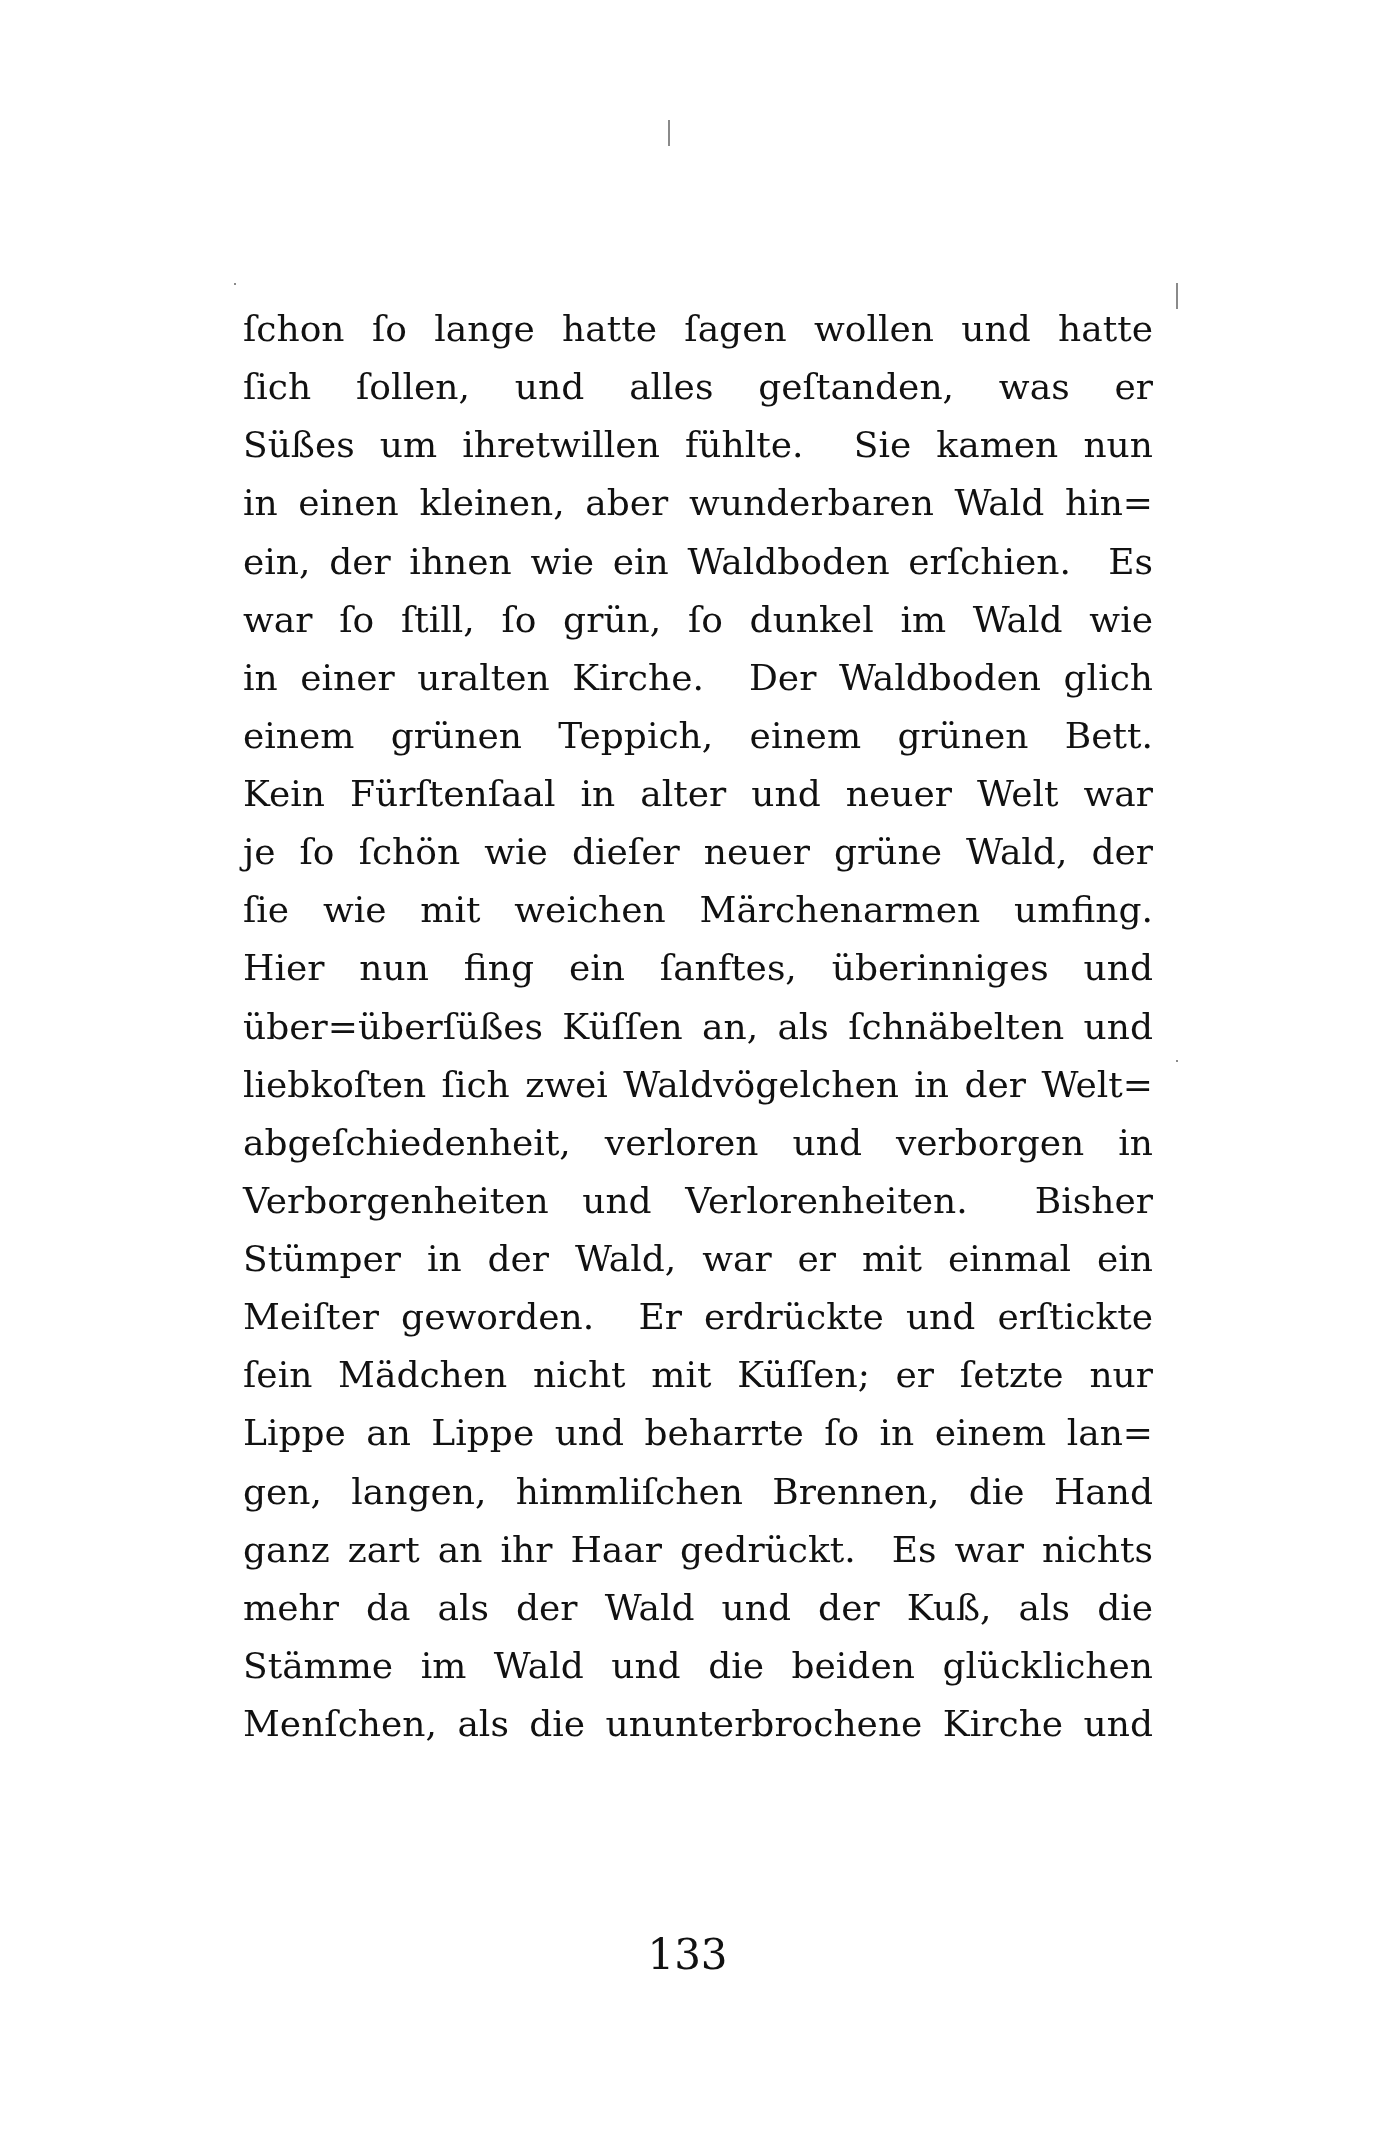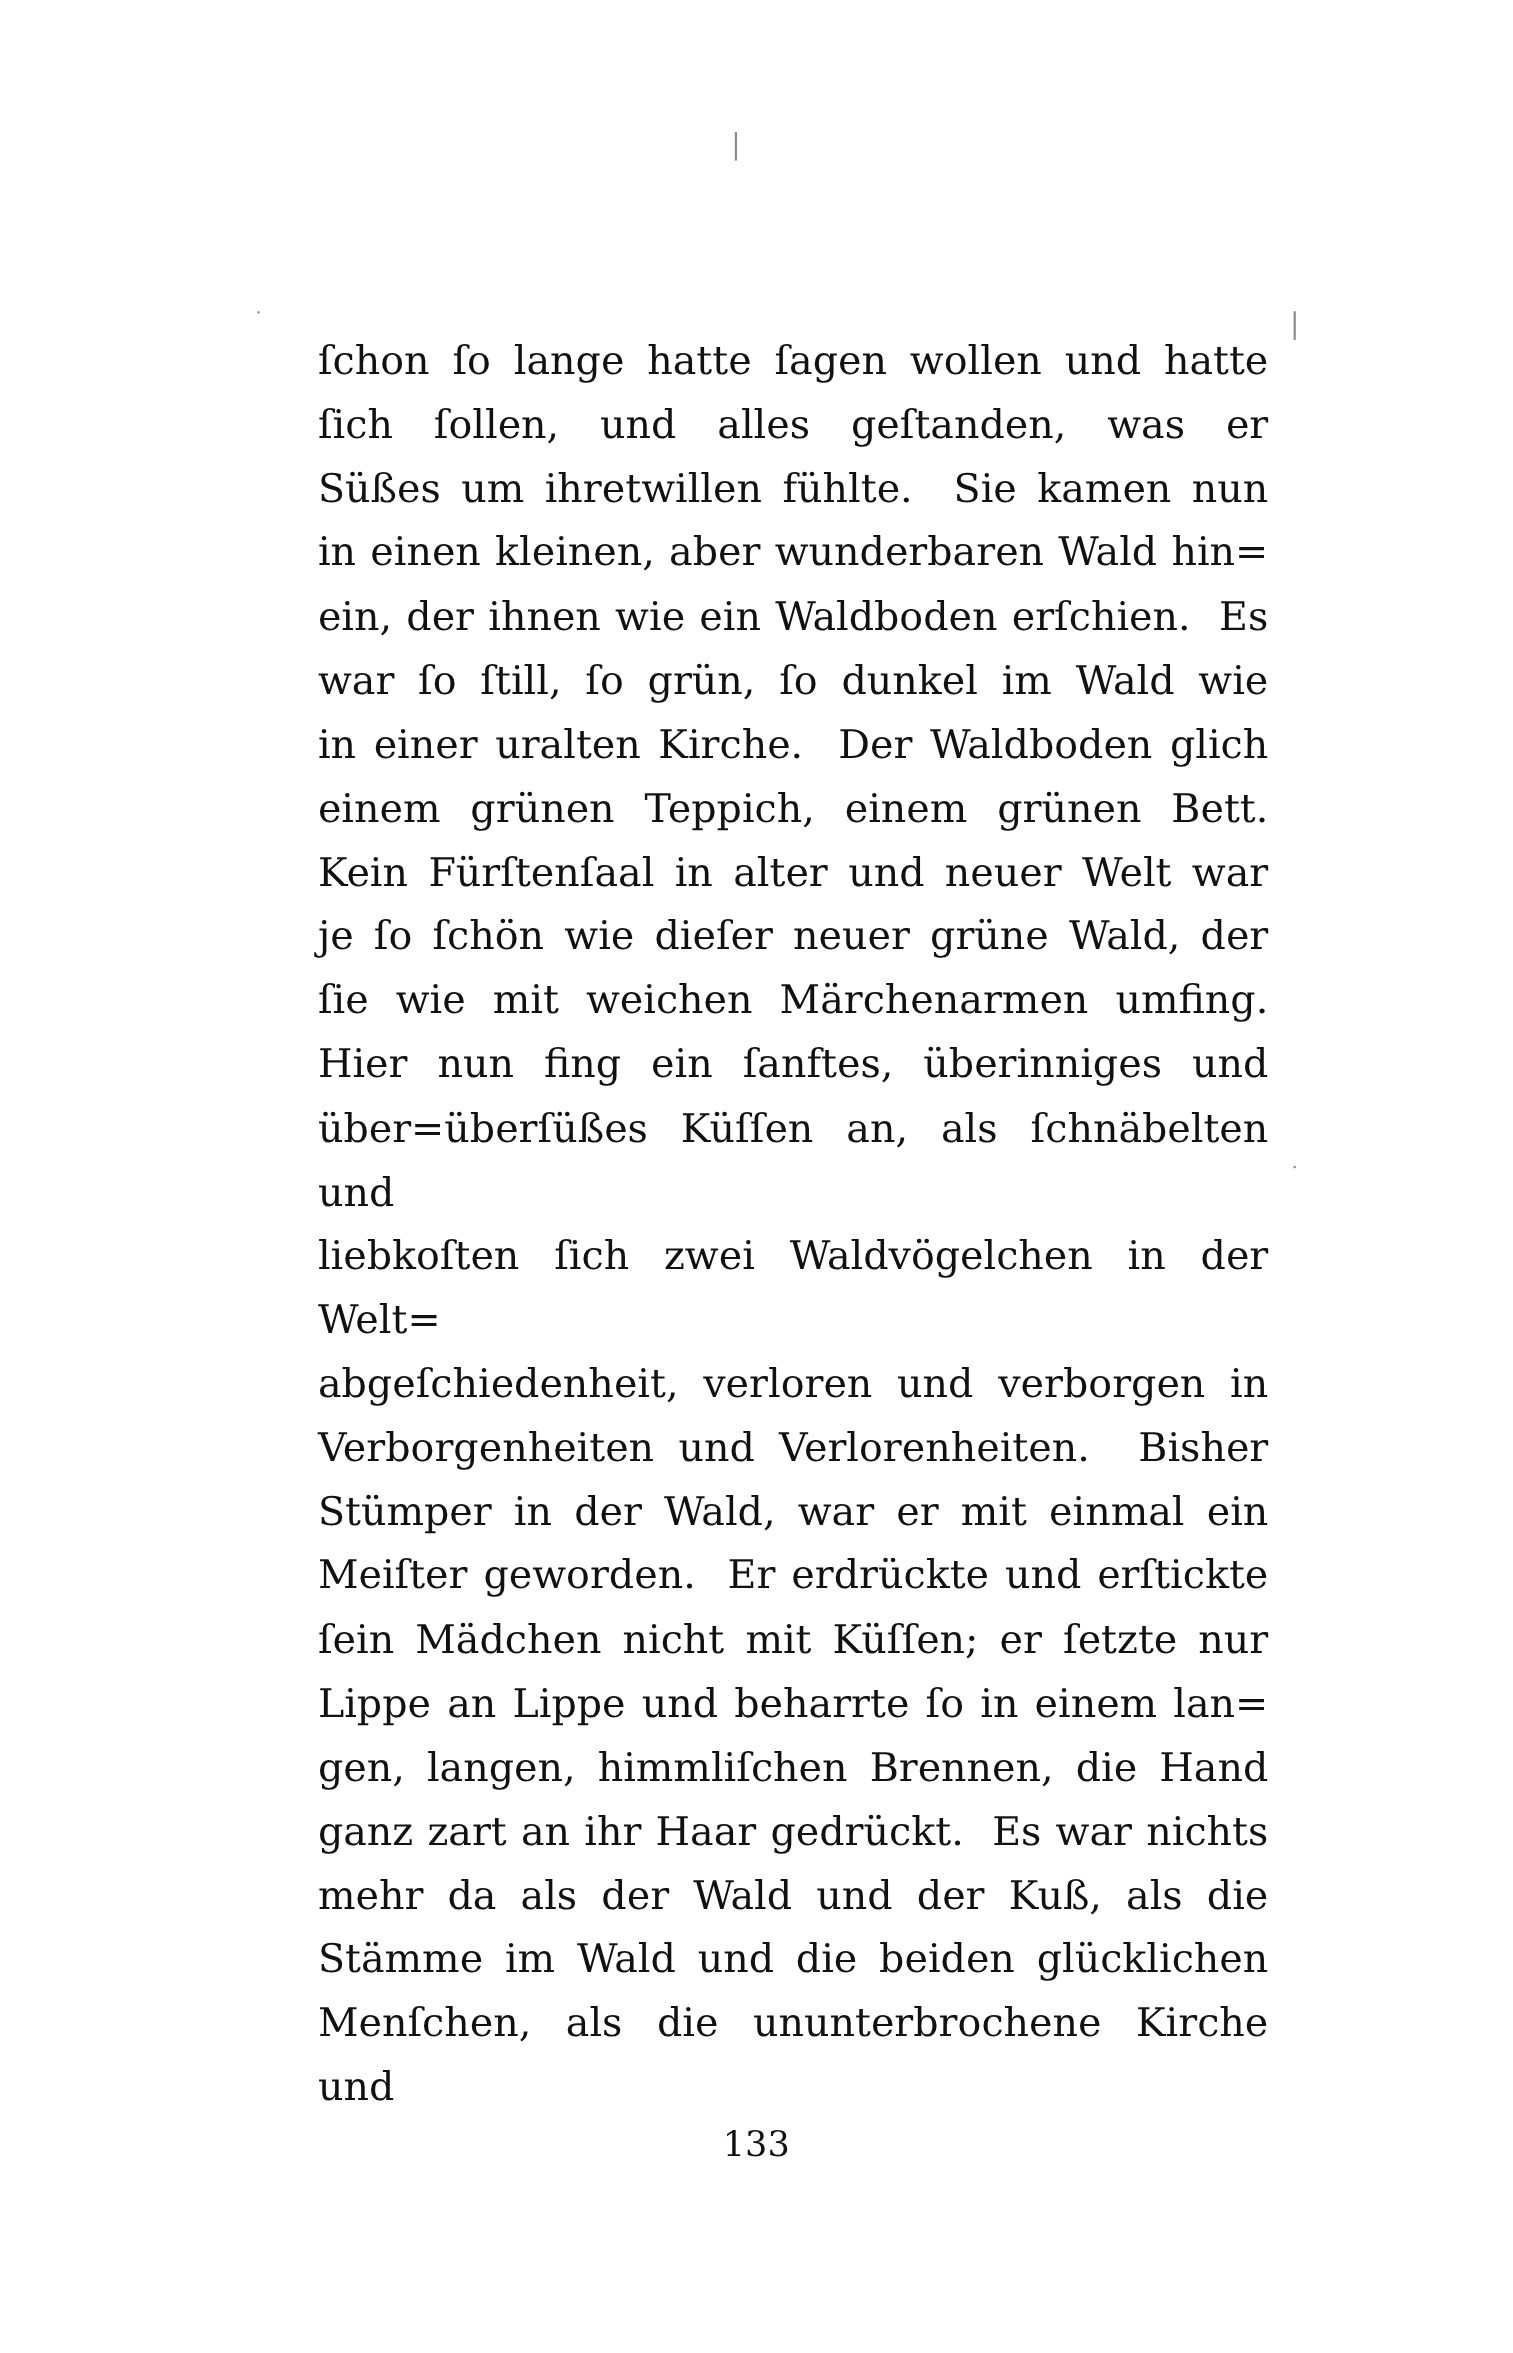--- a/index.html
+++ b/index.html
@@ -25,39 +25,38 @@
     color: #111111;
     text-align: justify;
     text-justify: inter-word;
   }
   .text-block p {
     margin: 0;
   }
   .line {
     display: block;
     white-space: pre-wrap;
-    margin-left: 46px;
   }
   
   .line.justify {
     text-align: justify;
     text-align-last: justify;
   }
   .line.last {
     text-align: left;
     text-align-last: left;
   }
   .page-number {
     position: absolute;
     left: 0;
     right: 0;
     top: 1930px;
     text-align: center;
     font-family: "DejaVu Serif", "Liberation Serif", serif;
-    font-size: 32px;
+    font-size: 42px;
     color: #111111;
   }
   .crop-mark {
     position: absolute;
     background: #8a8a8a;
   }
   .cm-top {
     left: 668px;
     top: 120px;
     width: 2px;

